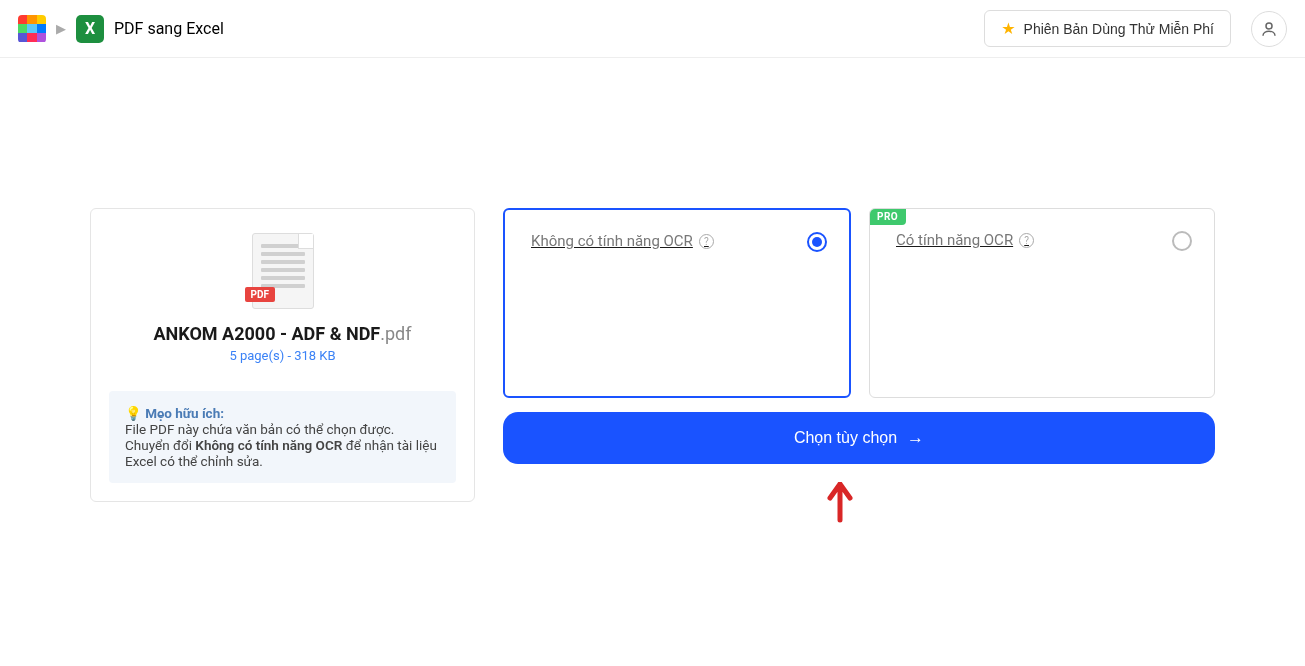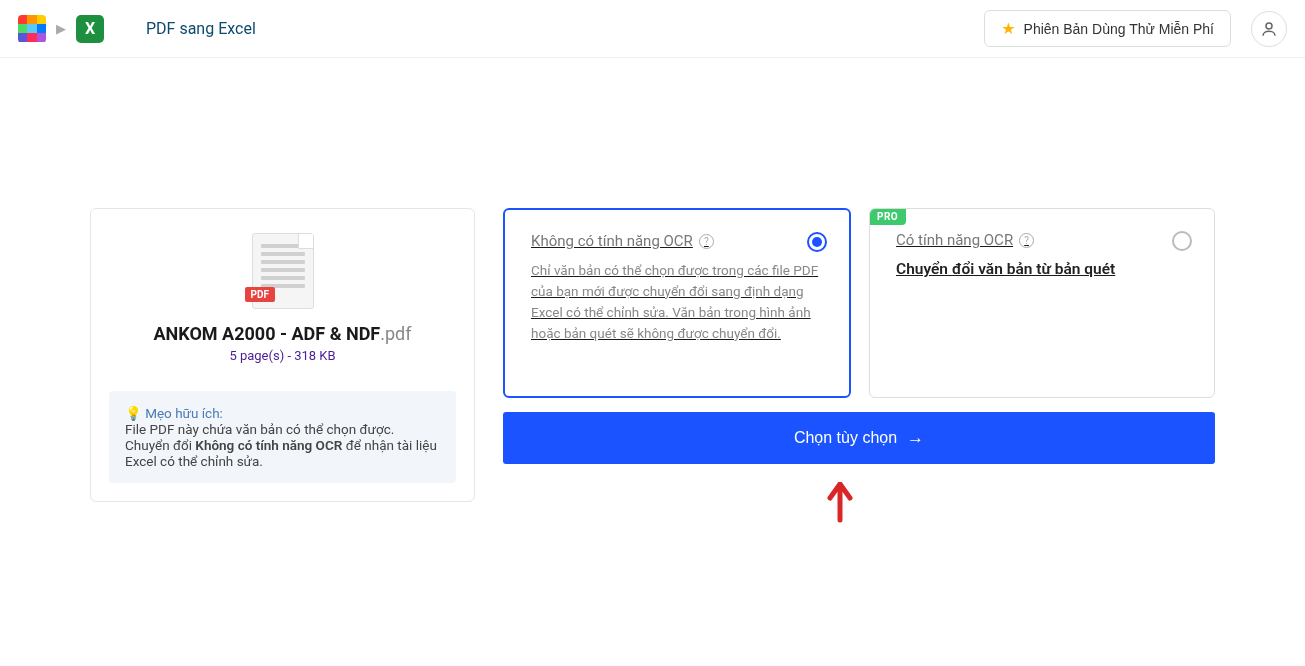--- a/index.html
+++ b/index.html
@@ -5,54 +5,54 @@
 * { margin: 0; padding: 0; box-sizing: border-box; }
 body { font-family: -apple-system, BlinkMacSystemFont, "Segoe UI", Roboto, sans-serif; background: #fff; color: #1a1a1a; width: 1305px; height: 666px; }
 
 .header { display: flex; align-items: center; padding: 10px 18px; border-bottom: 1px solid #eee; gap: 10px; }
 .logo { width: 28px; height: 28px; display: grid; grid-template-columns: 1fr 1fr 1fr; grid-template-rows: 1fr 1fr 1fr; border-radius: 4px; overflow: hidden; }
 .logo div:nth-child(1){background:#ff3b30;} .logo div:nth-child(2){background:#ff9500;} .logo div:nth-child(3){background:#ffcc00;}
 .logo div:nth-child(4){background:#4cd964;} .logo div:nth-child(5){background:#5ac8fa;} .logo div:nth-child(6){background:#007aff;}
 .logo div:nth-child(7){background:#5856d6;} .logo div:nth-child(8){background:#ff2d55;} .logo div:nth-child(9){background:#af52de;}
 .chevron { color: #aaa; font-size: 13px; }
 .app-icon { width: 28px; height: 28px; background: #1d8f3f; border-radius: 5px; display: flex; align-items: center; justify-content: center; color: #fff; font-weight: bold; font-size: 16px; }
-.breadcrumb-title { font-size: 16px; color: #0c4a6e; margin-left: 32px; }
+.breadcrumb-title { font-size: 16px; color: #000000; }
 .header-spacer { flex: 1; }
 .trial-btn { display: flex; align-items: center; gap: 8px; border: 1px solid #ddd; border-radius: 6px; padding: 8px 16px; font-size: 14px; color: #333; cursor: pointer; background: #fff; }
 .star { color: #ffb400; font-size: 16px; }
 .avatar-btn { width: 36px; height: 36px; border: 1px solid #ddd; border-radius: 50%; display: flex; align-items: center; justify-content: center; color: #555; cursor: pointer; background:#fff; margin-left: 10px; }
 
 .main { display: flex; gap: 28px; padding: 150px 90px 0 90px; align-items: flex-start; }
 
 .left-card { width: 385px; border: 1px solid #e5e5e5; border-radius: 6px; padding: 24px 18px 18px 18px; display: flex; flex-direction: column; align-items: center; }
 .file-icon { width: 62px; height: 76px; background: #f5f5f5; border: 1px solid #ddd; border-radius: 3px; position: relative; display: flex; flex-direction: column; gap: 4px; padding: 10px 8px; }
 .file-icon::before { content:""; position:absolute; top:0; right:0; width:14px; height:14px; background:#fff; border-left:1px solid #ddd; border-bottom:1px solid #ddd; }
 .file-line { height: 4px; background: #d0d0d0; border-radius: 1px; }
 .pdf-badge { position: absolute; bottom: 6px; left: -8px; background: #e8443f; color: #fff; font-size: 10px; font-weight: bold; padding: 2px 6px; border-radius: 2px; }
 .file-name { margin-top: 14px; font-size: 18px; text-align:center; }
 .file-name .ext { color: #888; }
-.file-meta { font-size: 13px; color: #4c1d95; margin-top: 4px; }
+.file-meta { font-size: 13px; color: #3b82f6; margin-top: 4px; }
 .tip-box { margin-top: 28px; background: #f2f6fb; border-radius: 4px; padding: 14px 16px; font-size: 13.5px; color: #444; align-self: stretch; }
-.tip-title { color: #4a7bb5; font-weight: 400; }
+.tip-title { color: #4a7bb5; font-weight: 700; }
 .tip-bold { font-weight: 600; }
 
 .right-col { flex: 1; display: flex; flex-direction: column; gap: 14px; }
 .options-row { display: flex; gap: 18px; }
 .option-card { flex: 1; border: 1px solid #ddd; border-radius: 6px; padding: 22px 26px; position: relative; cursor: pointer; overflow: hidden; min-height: 190px; text-decoration: underline; }
 .option-card.selected { border: 2.5px solid #1a53ff; }
 .opt-head { display: flex; align-items: center; gap: 6px; color: #777; font-size: 15px; margin-bottom: 10px; }
 .opt-help { width: 15px; height: 15px; border: 1px solid #aaa; border-radius: 50%; display: inline-flex; align-items:center; justify-content:center; font-size: 10px; color:#aaa; }
 .radio { position: absolute; top: 22px; right: 22px; width: 20px; height: 20px; border: 2px solid #1a53ff; border-radius: 50%; display:flex; align-items:center; justify-content:center; }
 .radio.unselected { border-color: #bbb; }
 .radio .dot { width: 10px; height: 10px; background:#1a53ff; border-radius:50%; }
 .opt-title { font-weight: 600; font-size: 15.5px; margin-bottom: 8px; color: #222; line-height: 1.4; }
 .opt-desc { font-size: 13.5px; color: #888; line-height: 1.55; }
 .pro-tag { position: absolute; top: -1px; left: -1px; background: #3ec96d; color:#fff; font-size:10px; font-weight:bold; padding: 3px 8px; border-radius: 0 0 4px 0; letter-spacing:0.5px; }
 
-.cta-btn { background: #1a53ff; color:#fff; border:none; border-radius:3px; padding: 16px; font-size: 16px; font-weight: 500; cursor:pointer; display:flex; align-items:center; justify-content:center; gap:10px; }
+.cta-btn { background: #1a53ff; color:#fff; border:none; border-radius:15px; padding: 16px; font-size: 16px; font-weight: 500; cursor:pointer; display:flex; align-items:center; justify-content:center; gap:10px; }
 .cta-arrow { font-size: 17px; }
 
 .cursor-arrow { position: absolute; left: 822px; top: 482px; pointer-events:none; }
 .cursor-arrow svg { width: 36px; height: 52px; }
 </style>
 </head>
 <body>
 
 <div class="header">
   <div class="logo">
@@ -109,31 +109,29 @@
   <div class="right-col">
     <div class="options-row">
       <div class="option-card selected">
         <div class="opt-head">
           <span>Không có tính năng OCR</span>
           <span class="opt-help">?</span>
         </div>
         <div class="radio">
             <div class="dot"></div>
           </div>
-        <div class="opt-desc">Chỉ văn bản có thể chọn được trong các file PDF của bạn mới được chuyển đổi sang định dạng Excel có thể chỉnh sửa. Văn bản trong hình ảnh hoặc bản quét sẽ không được chuyển đổi.</div>
       </div>
 
       <div class="option-card">
         <span class="pro-tag">PRO</span>
         <div class="opt-head">
           <span>Có tính năng OCR</span>
           <span class="opt-help">?</span>
         </div>
         <div class="radio unselected"></div>
-        <div class="opt-title">Chuyển đổi văn bản từ bản quét</div>
       </div>
     </div>
 
     <button class="cta-btn">
       <span>Chọn tùy chọn</span>
       <span class="cta-arrow">→</span>
     </button>
   </div>
 </div>
 

